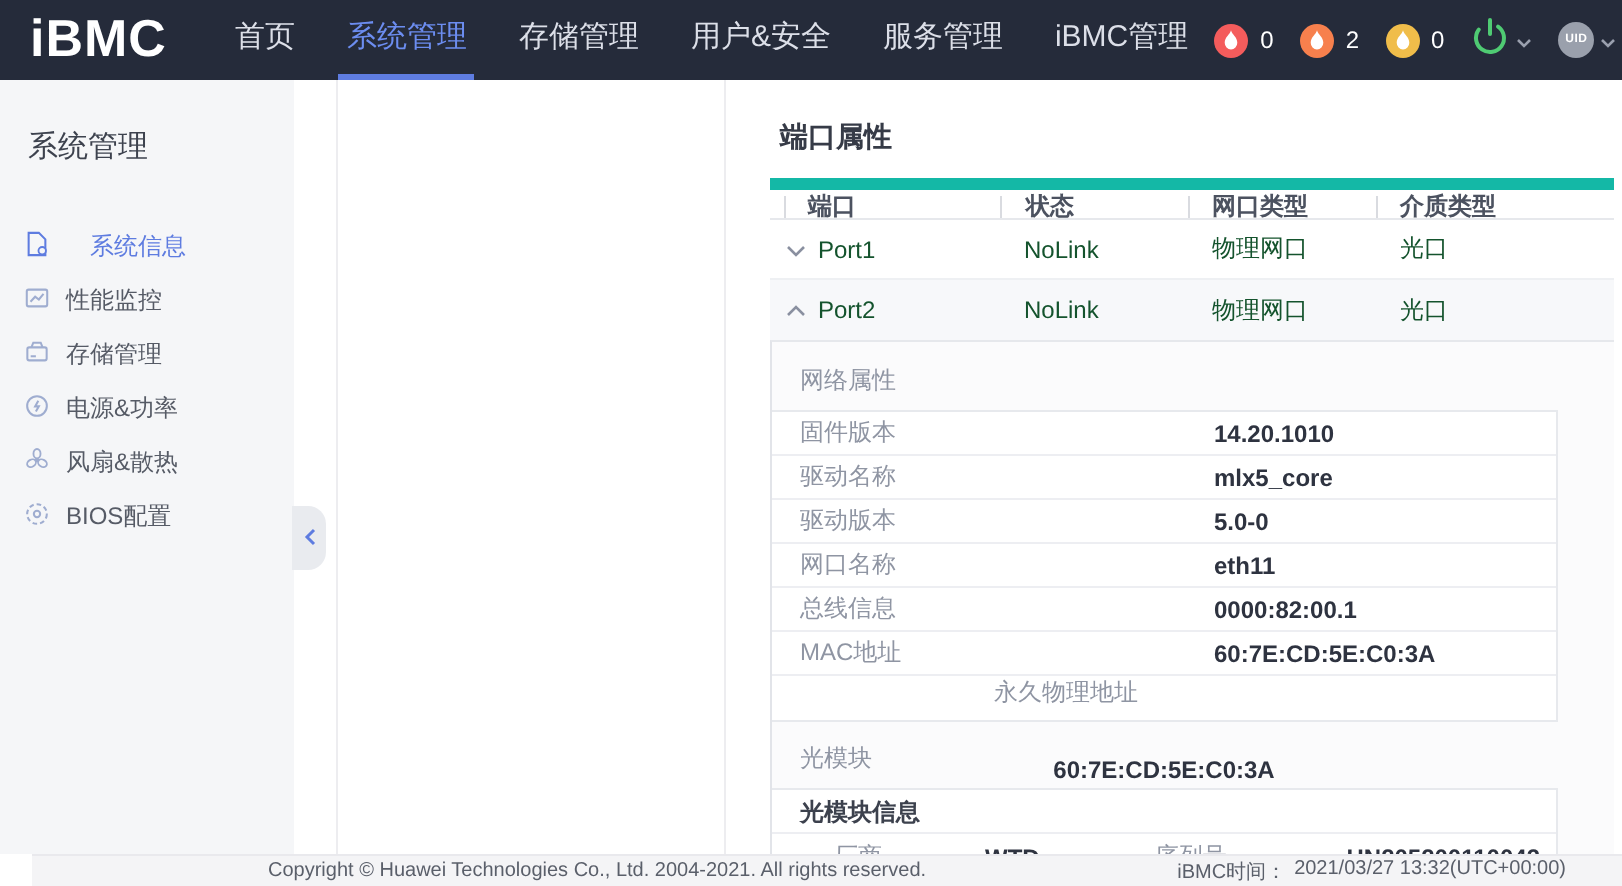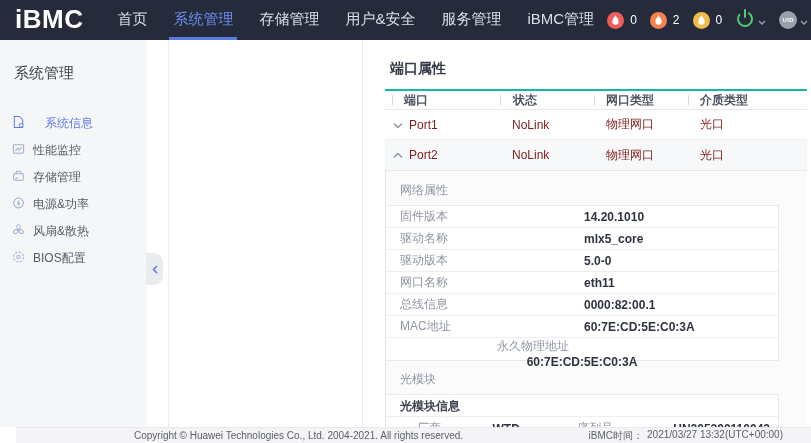--- a/index.html
+++ b/index.html
@@ -40,41 +40,41 @@
   .sb-item.active { color:#5e7ce0;gap:20px; }
   .sb-item svg { flex:none; }
   .collapse-tab { position:absolute; left:146px; top:253px; width:17px; height:32px;
                   background:#e9ebef; border-radius:0 9px 9px 0; display:flex;
                   align-items:center; justify-content:center; cursor:pointer; z-index:2; }
   .vdiv { position:absolute; top:40px; bottom:16px; width:1px; background:#ededf0; }
   .d1 { left:168px; } .d2 { left:362px; }
   
   .main { position:absolute; left:385px; top:40px; right:4px; bottom:16px; overflow:hidden; }
   .page-title { font-size:14px; color:#363b47; font-weight:bold; margin:20px 0 11px 5px; }
-  .thead { display:flex; align-items:center; height:21px; padding-left:7px;
-           border-top:2px solid #14b8a6; border-bottom:1px solid #e6e8ec; }
+  .thead { display:flex; align-items:flex-start; height:21px; padding-left:7px;
+           border-top:6px solid #14b8a6; border-bottom:1px solid #e6e8ec; }
   .th { font-size:12px; font-weight:bold; color:#4c5260; position:relative;
         padding-left:12px; }
   .th::before { content:""; position:absolute; left:0; top:3px; bottom:3px; width:1px;
         background:#d9dbe0; }
   .c1 { width:108px; } .c2 { width:94px;padding-left:13px; } .c3 { width:94px; } .c4 { flex:1; }
-  .trow { display:flex; align-items:center; height:30px; font-size:12px; color:#7f1d1d;
+  .trow { display:flex; align-items:center; height:30px; font-size:12px; color:#14532d;
           padding-left:7px; cursor:pointer;justify-content:center; }
   .trow .td { padding-left:12px; }
   .td.c1 { display:flex; align-items:center; padding-left:0; }
   .td.c1 svg { margin:0 6px 0 1px; }
   .trow.r1 { border-bottom:1px solid #eef0f3; }
   .trow.r2 { background:#f7f8fa; }
   .expand { border-top:1px solid #e6e8ec; border-left:1px solid #e2e4e9;
             background:#fbfbfc; padding:11px 28px 0 0; }
   .sec-title { font-size:12px; color:#8f95a3; margin:0 0 6px 14px; }
   .sec-title.opt { margin-top:10px; }
   .sub { border:1px solid #e7e9ed; border-left:none; background:#fff; }
   .prow { display:flex; align-items:center; height:22px; border-bottom:1px solid #edeef2;
-          font-size:12px; }
+          font-size:12px;gap:23px; }
   .prow:last-child { border-bottom:none;flex-direction:column; }
   .plabel { width:198px; padding-left:14px; color:#8f95a3; }
   .pvalue { color:#2e3340; font-weight:bold; }
   .sub-h { height:22px; line-height:22px; padding-left:14px; font-size:12px;
            font-weight:bold; color:#3c414d; border-bottom:1px solid #edeef2; }
   .orow { display:flex; align-items:center; height:23px; font-size:12px; }
   .ol1 { width:120px; padding-left:31px; color:#8f95a3; }
   .ov1 { width:100px; font-weight:bold; color:#2e3340; }
   .ol2 { width:113px; color:#8f95a3; }
   .ov2 { flex:1; text-align:right; padding-right:8px; font-weight:bold; color:#2e3340; }

